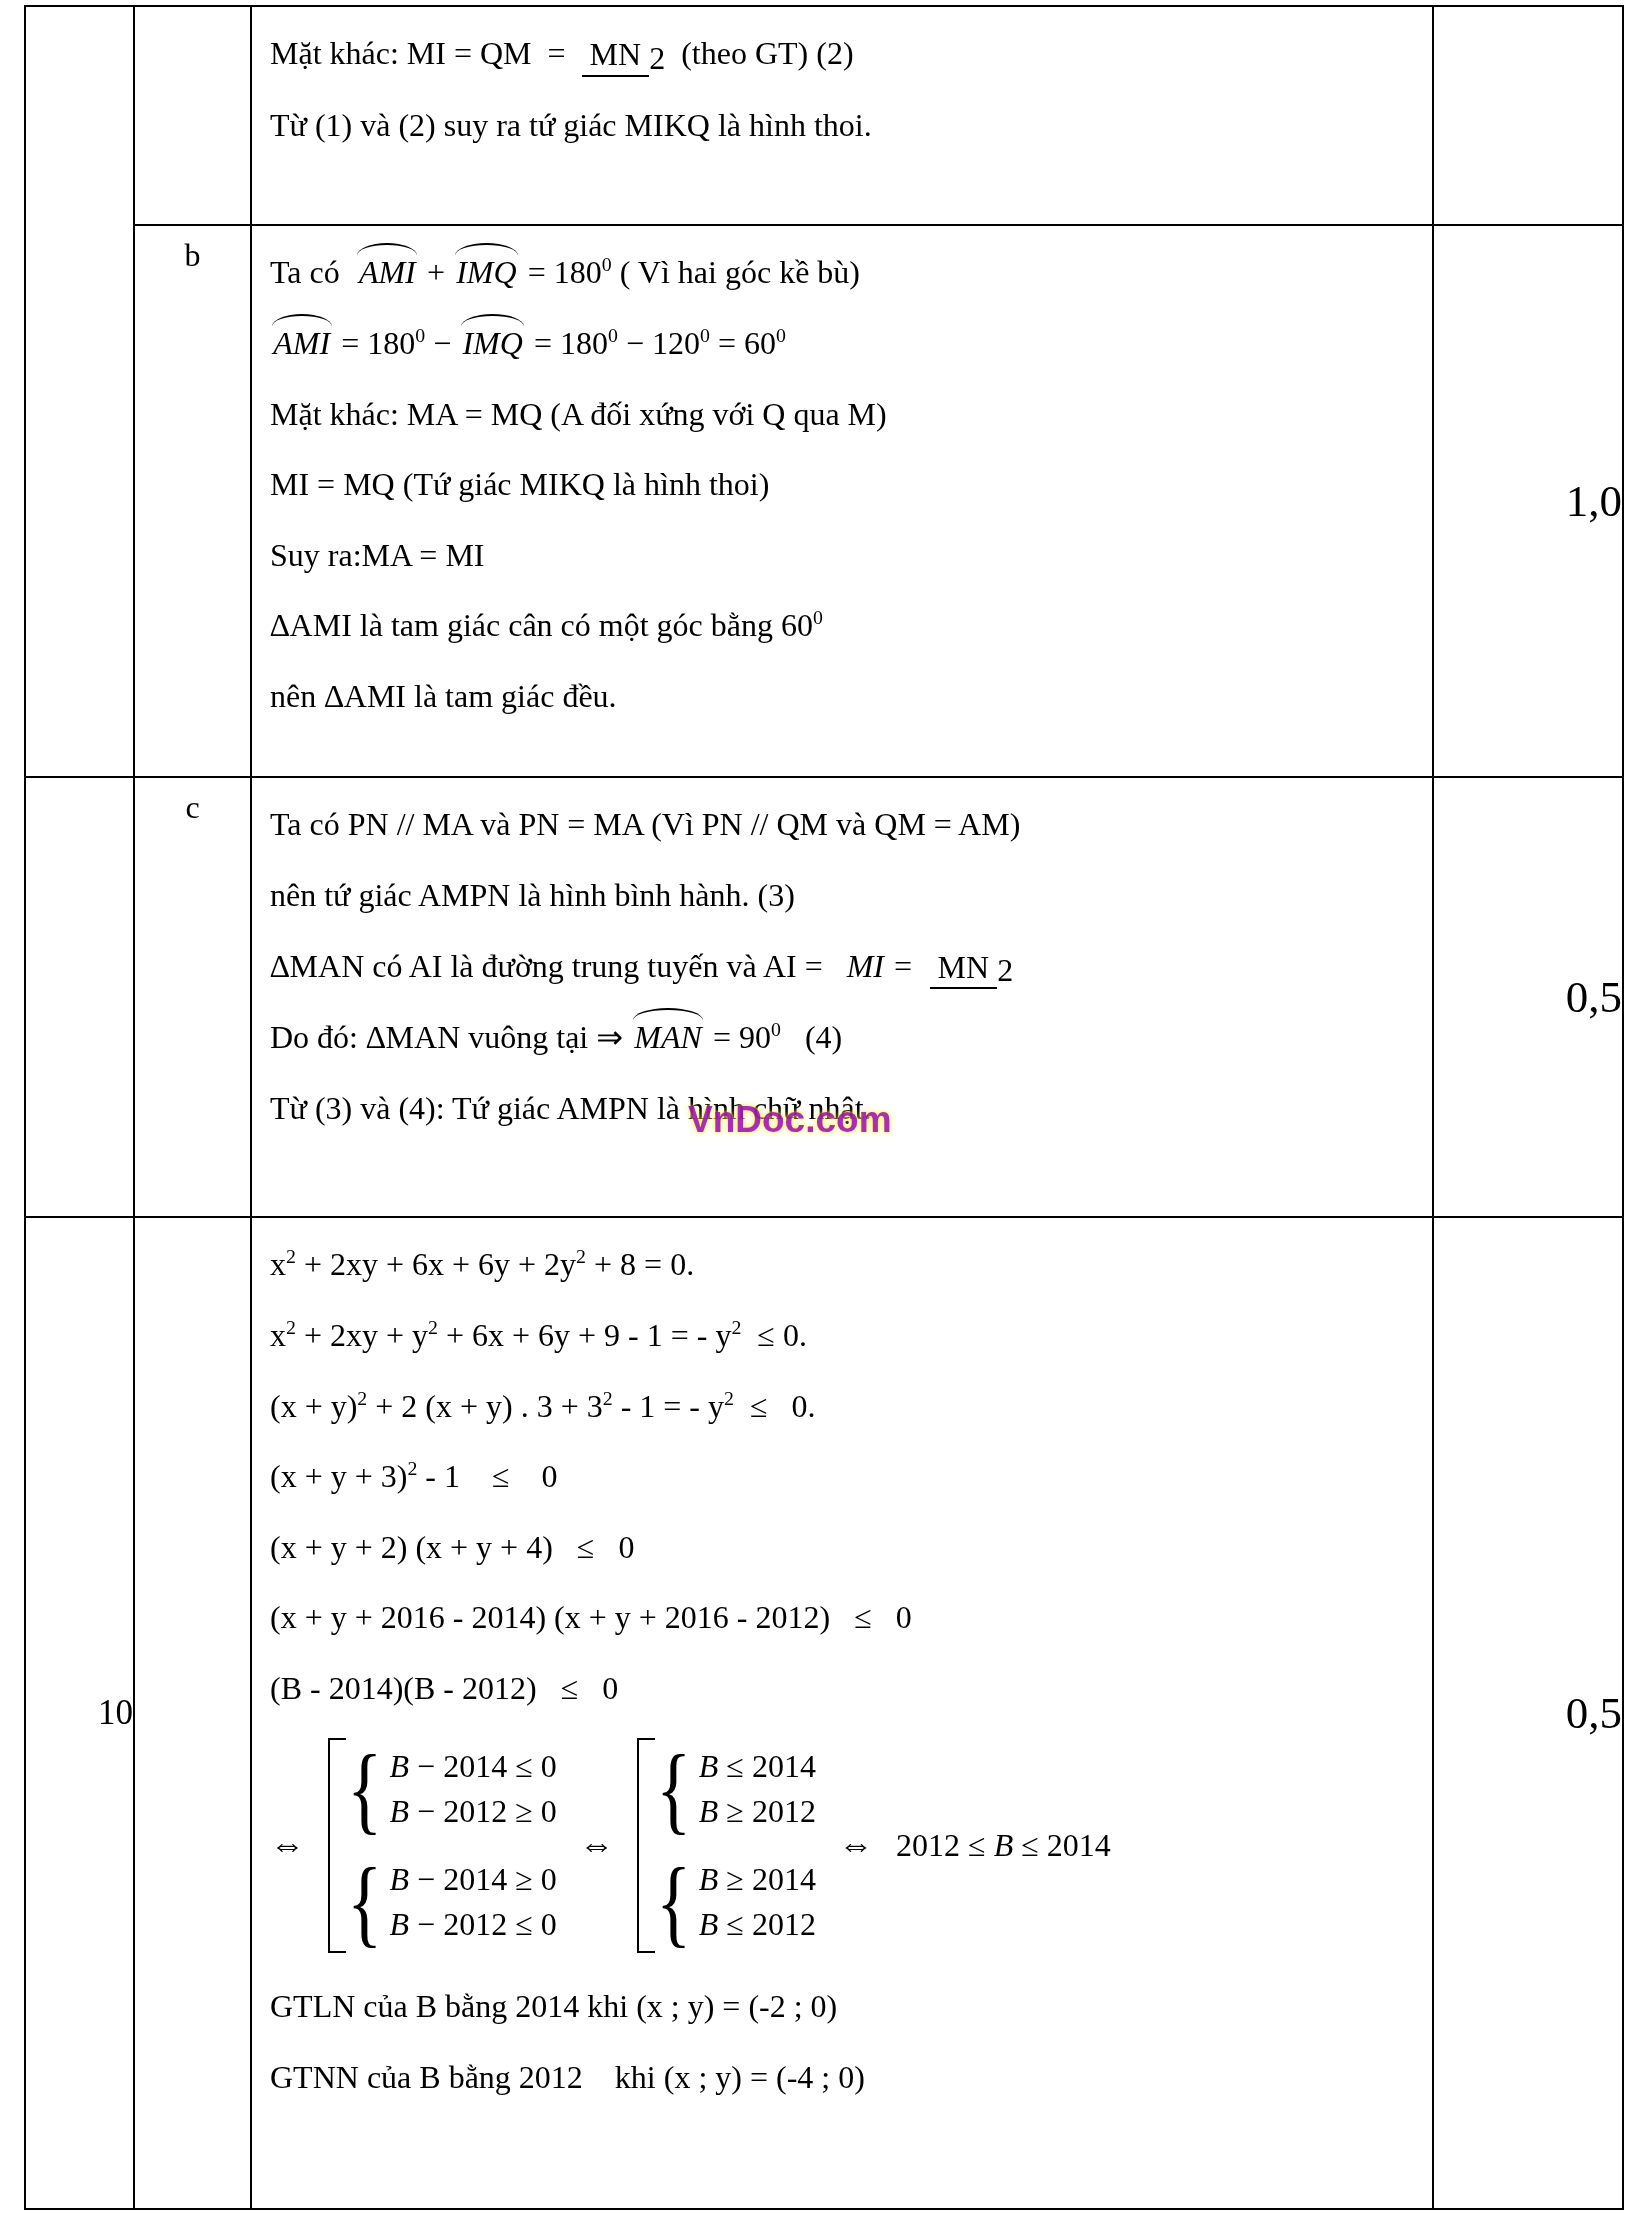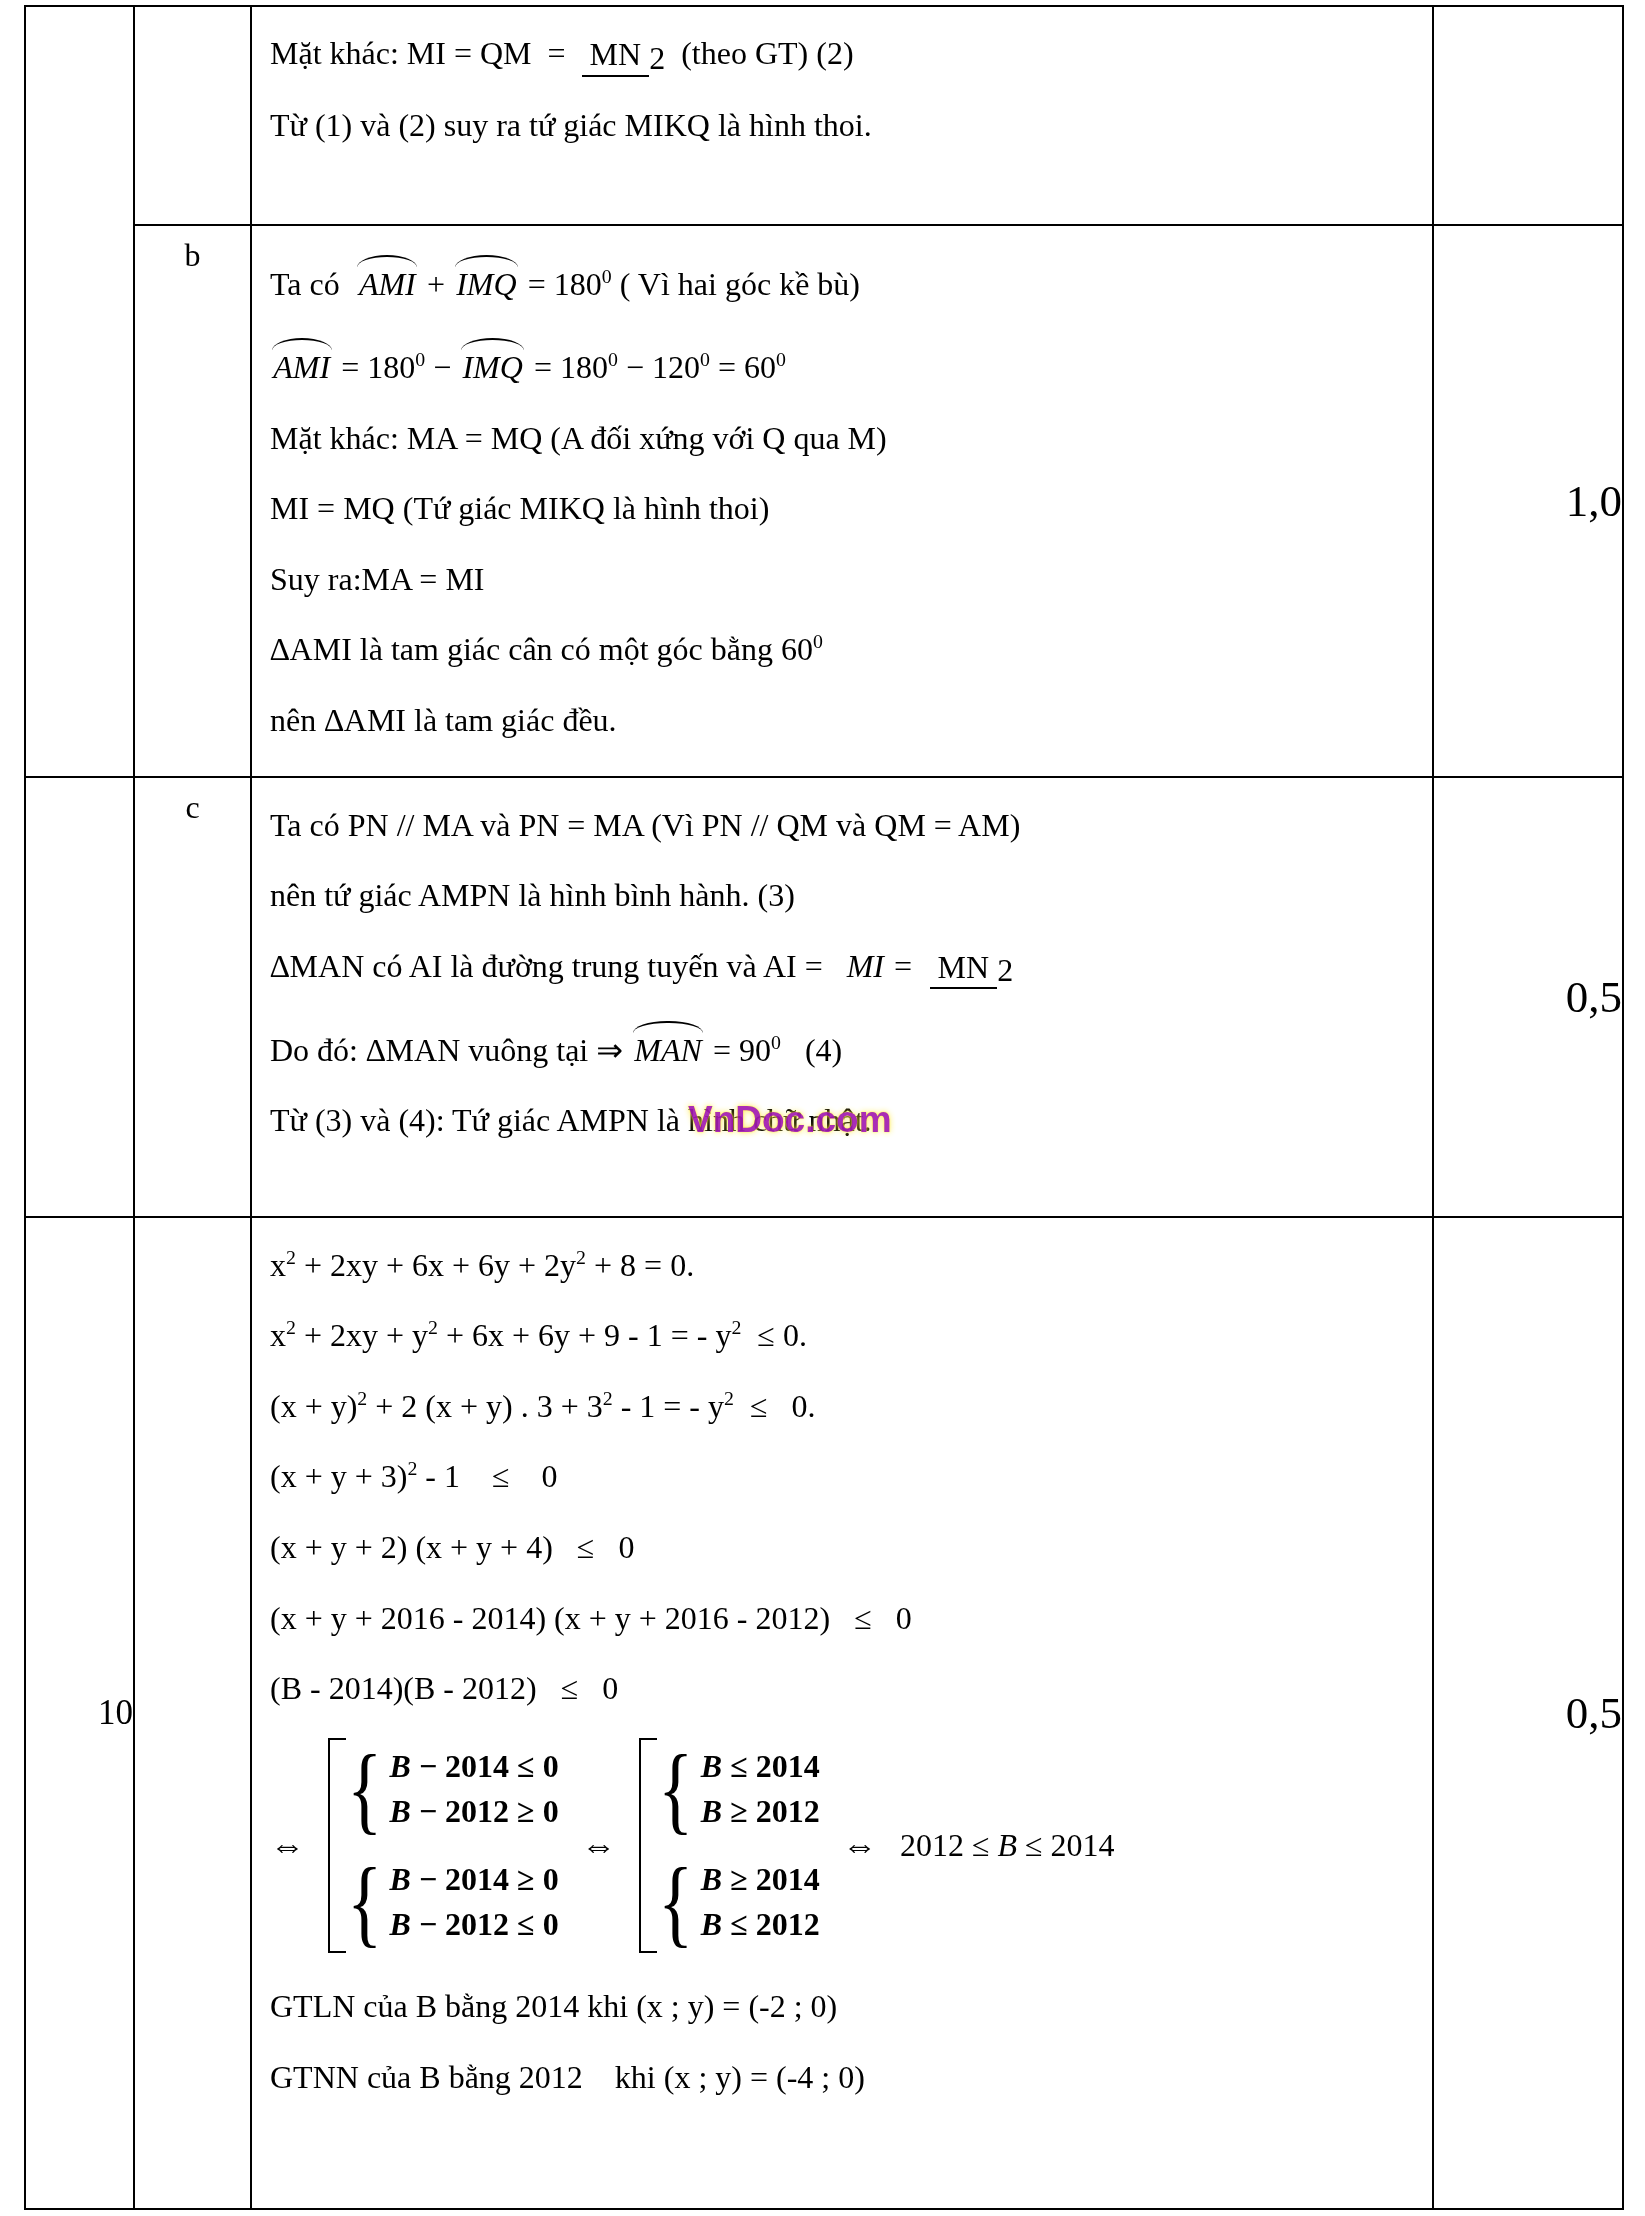--- a/index.html
+++ b/index.html
@@ -35,21 +35,21 @@
   .mi { font-style: italic; }
   sup.s { font-size: 62%; line-height: 0; }
   .frac {
     display: inline-flex;
     align-items: center;
     vertical-align: middle;
     margin: 0 8px;
   }
   .frac .num { border-bottom: 2.4px solid #000; padding: 0 8px 2.4px; line-height: 1.1; }
   .frac .den { padding-top: 2.4px; line-height: 1.1; }
-  .hat { position: relative; display: inline-block; font-style: italic; padding: 0 3.2px; margin-top: 12px; }
+  .hat { position: relative; display: inline-block; font-style: italic; padding: 0 3.2px; }
   .hat::before {
     content: "";
     position: absolute;
     left: 1.6px; right: 1.6px; top: -8px;
     height: 10.5px;
     border-top: 2.4px solid #000;
     border-radius: 50% 50% 0 0 / 100% 100% 0 0;
   }
   .system { display: flex; align-items: center; gap: 22.6px; margin: 27.4px 0 32px 0; }
   .arrow { font-size: 35px; }
@@ -72,21 +72,21 @@
   .sqb::before { top: 0; }
   .sqb::after { bottom: 0; }
   .bgrp { display: flex; align-items: center; }
   .brace {
     font-size: 98px;
     line-height: 0.9;
     transform: scaleX(0.75);
     margin-right: 1.6px;
     font-weight: 400;
   }
-  .bgl { line-height: 45px; font-size: 32px; white-space: pre; font-weight: bold; }
+  .bgl { line-height: 45px; font-size: 32px; white-space: pre; }
   .var { font-style: italic; }
   .result { font-size: 32px; white-space: pre; }
   .watermark {
     position: absolute;
     left: 436px;
     top: 321px;
     font-family: "Liberation Sans", sans-serif;
     font-size: 37px;
     font-weight: bold;
     color: #a21caf;

